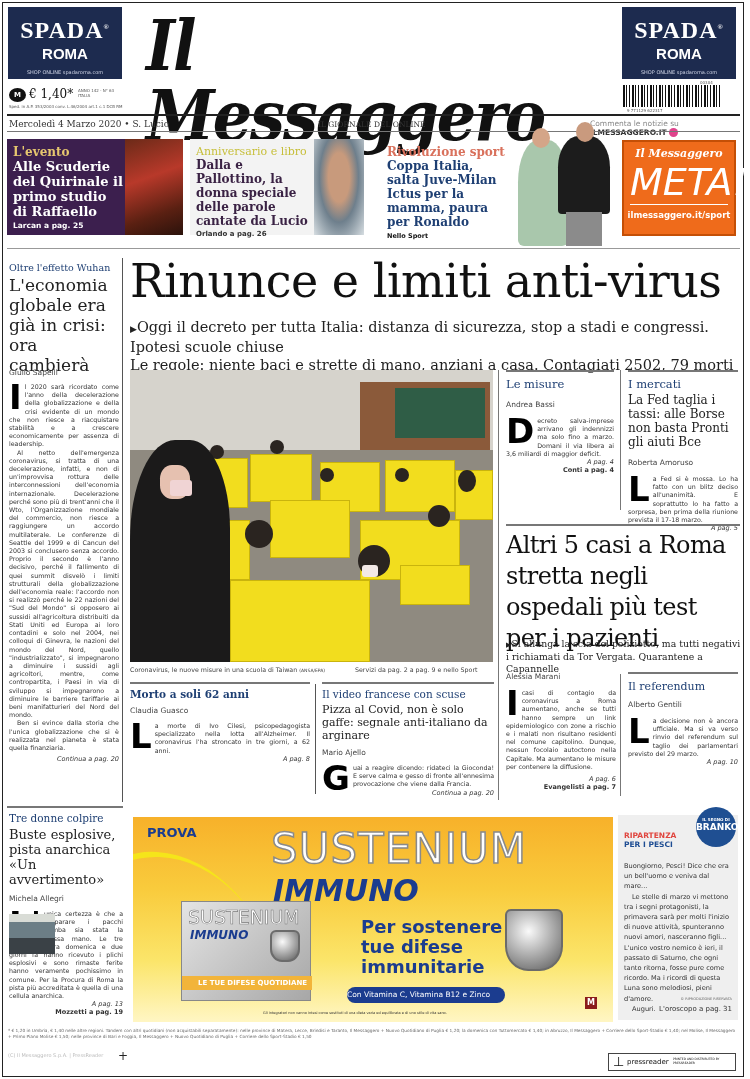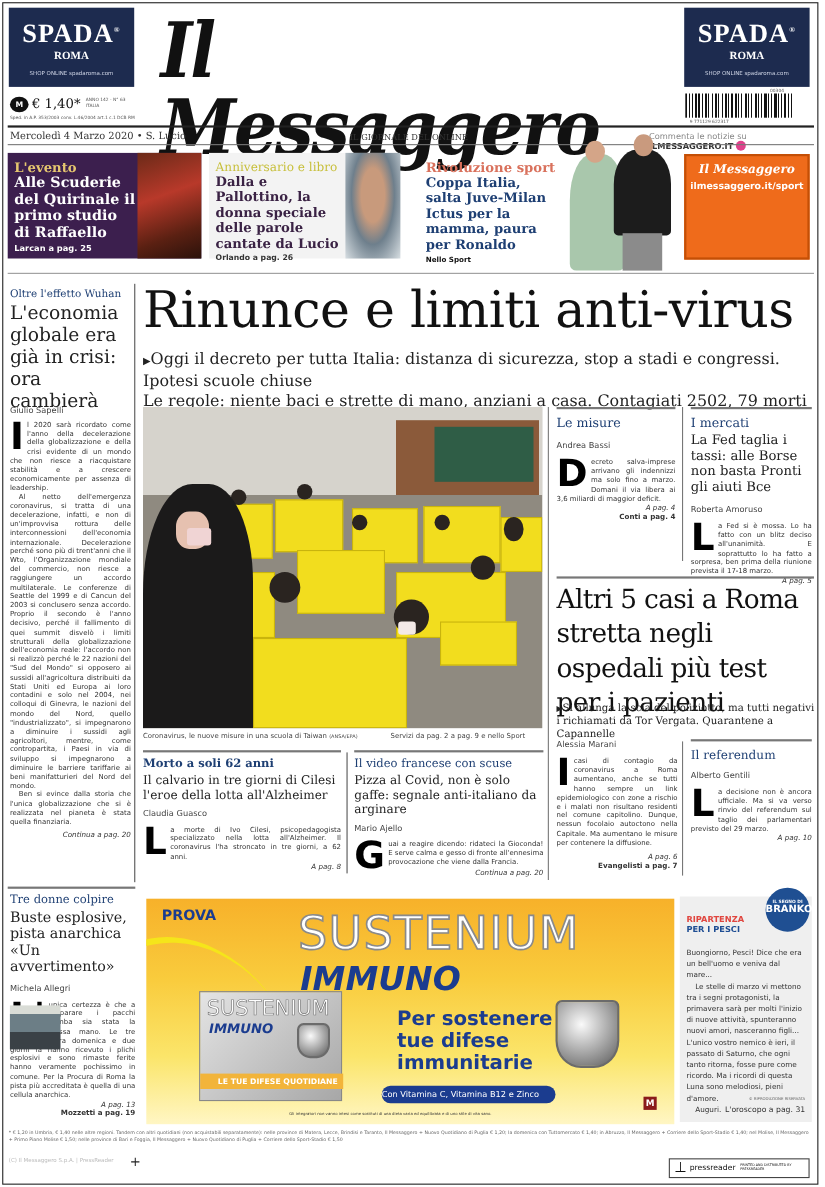--- a/index.html
+++ b/index.html
@@ -5,21 +5,21 @@
   * { box-sizing: border-box; margin: 0; padding: 0; }
   html, body { width: 750px; height: 1079px; overflow: hidden; background: #fff; }
   body { font-family: "DejaVu Serif", serif; color: #111; position: relative; }
   .frame { position: absolute; left: 2px; top: 2px; width: 742px; height: 1075px; border: 1px solid #222; }
   .abs { position: absolute; }
   .sans { font-family: "DejaVu Sans", sans-serif; }
 
   
   .spada { background: #1d2b4f; color: #fff; text-align: center; width: 114px; height: 72px; padding-top: 8px; }
   .spada .brand { font-family: "Liberation Serif", serif; font-weight: bold; font-size: 24px; letter-spacing: 1px; line-height: 24px; }
-  .spada .city { font-family: Liberation Serif, serif; font-weight: bold; font-size: 10px; margin-top: 3px; }
+  .spada .city { font-family: Liberation Sans, sans-serif; font-weight: bold; font-size: 15px; margin-top: 3px; }
   .spada .shop { font-family: "DejaVu Sans", sans-serif; font-size: 5px; margin-top: 7px; color: #cfd5e6; }
   .logo { font-family: "DejaVu Serif", serif; font-weight: bold; font-size: 62px; letter-spacing: -2px; transform: scaleY(1.12); transform-origin: left top; line-height: 62px; font-style: italic; }
   .rule { background: #222; height: 2px; }
   .thin { background: #777; height: 1px; }
   .dateline { font-size: 9px; color: #333; }
   .price { font-size: 12px; }
   .tiny { font-family: "DejaVu Sans", sans-serif; font-size: 4px; color: #555; }
 
   
   .teaser-purple { background: #3c1f4e; color: #fff; }
@@ -128,20 +128,21 @@
 </div>
 <div class="abs" style="left:514px;top:122px;width:100px;height:124px;">
   <div class="abs" style="left:4px;top:18px;width:50px;height:106px;background:#a9c7ac;border-radius:40% 40% 6px 6px;"></div>
   <div class="abs" style="left:44px;top:14px;width:52px;height:78px;background:#1c1c1c;border-radius:40% 40% 4px 4px;"></div>
   <div class="abs" style="left:52px;top:90px;width:36px;height:34px;background:#8b8b8b;"></div>
   <div class="abs" style="left:62px;top:0;width:18px;height:20px;background:#c99a7e;border-radius:50%;"></div>
   <div class="abs" style="left:18px;top:6px;width:18px;height:20px;background:#d4a588;border-radius:50%;"></div>
 </div>
 <div class="abs meta-box" style="left:622px;top:140px;width:114px;height:96px;">
   <div style="font-family:'DejaVu Serif',serif;font-style:italic;font-weight:bold;font-size:11px;margin-top:5px;">Il Messaggero</div>
+  <div class="sans" style="font-size:38px;font-style:italic;line-height:44px;border-bottom:1px solid #fff;margin:0 6px;">META!</div>
   <div class="sans" style="font-size:8.5px;font-weight:bold;margin-top:5px;">ilmessaggero.it/sport</div>
 </div>
 
 <div class="abs thin" style="left:7px;top:248px;width:733px;background:#999;"></div>
 
 <div class="abs" style="left:9px;top:262px;width:112px;">
   <div class="sec-kicker" style="font-size:9.5px;font-weight:normal;">Oltre l'effetto Wuhan</div>
   <div style="font-size:17px;line-height:20px;color:#222;margin-top:2px;">L'economia globale era già in crisi: ora cambierà</div>
 </div>
 <div class="abs byline" style="left:9px;top:368px;font-size:7.5px;">Giulio Sapelli</div>
@@ -230,21 +231,20 @@
   <div style="height:2px;background:#777;"></div>
   <div class="sec-kicker" style="font-size:11px;margin-top:6px;font-weight:normal;">Il referendum</div>
   <div class="byline" style="margin-top:7px;font-size:7.5px;">Alberto Gentili</div>
   <div class="body-txt" style="margin-top:8px;"><span class="dropcap">L</span><span>a decisione non è ancora ufficiale. Ma si va verso rinvio del referendum sul taglio dei parlamentari previsto del 29 marzo.</span></div>
   <div class="ref">A pag. 10</div>
 </div>
 
 <div class="abs" style="left:130px;top:682px;width:180px;height:2px;background:#777;"></div>
 <div class="abs" style="left:130px;top:688px;width:180px;">
   <div class="sec-kicker" style="font-size:10.5px;font-weight:bold;">Morto a soli 62 anni</div>
-  <div class="sec-title" style="font-size:11px;line-height:13px;margin-top:3px;">Il calvario in tre giorni di Cilesi l'eroe della lotta all'Alzheimer</div>
   <div class="byline" style="margin-top:6px;font-size:7.5px;">Claudia Guasco</div>
   <div class="body-txt" style="margin-top:7px;"><span class="dropcap">L</span><span>a morte di Ivo Cilesi, psicopedagogista specializzato nella lotta all'Alzheimer. Il coronavirus l'ha stroncato in tre giorni, a 62 anni.</span></div>
   <div class="ref">A pag. 8</div>
 </div>
 <div class="abs col-rule" style="left:315px;top:684px;height:110px;background:#555;"></div>
 <div class="abs" style="left:322px;top:682px;width:172px;height:2px;background:#777;"></div>
 <div class="abs" style="left:322px;top:688px;width:172px;">
   <div class="sec-kicker" style="font-size:10.5px;font-weight:normal;">Il video francese con scuse</div>
   <div class="sec-title" style="font-size:11px;line-height:13px;margin-top:3px;">Pizza al Covid, non è solo gaffe: segnale anti-italiano da arginare</div>
   <div class="byline" style="margin-top:6px;font-size:7.5px;">Mario Ajello</div>

